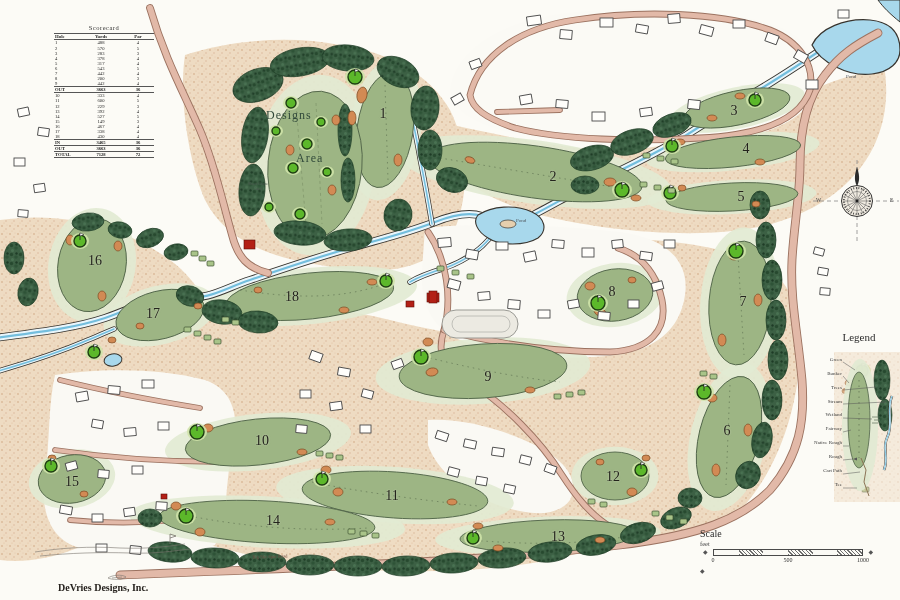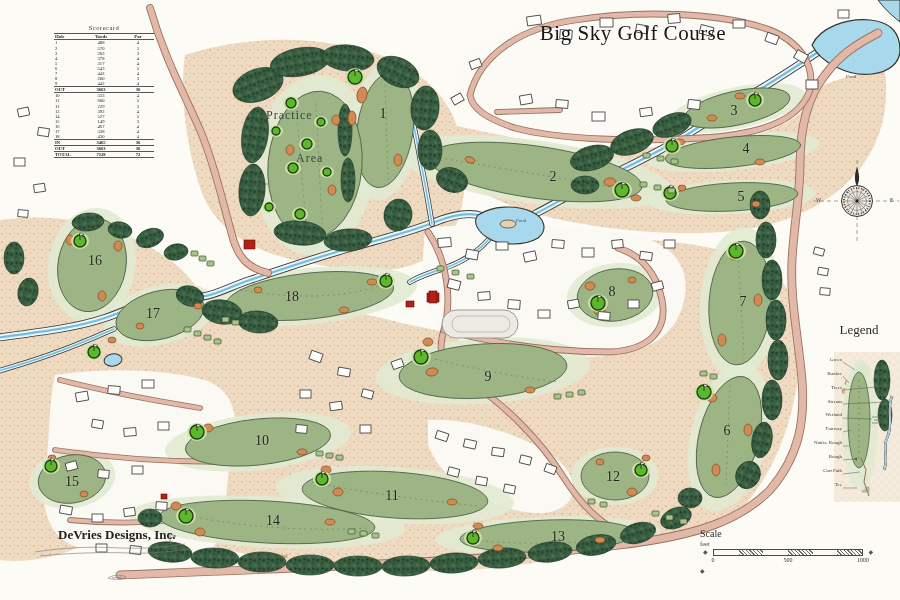--- a/index.html
+++ b/index.html
@@ -22,23 +22,23 @@
   
   .hole-num{position:absolute;font-size:14px;color:#23231c;transform:translate(-50%,-55%);text-shadow:0 0 2px rgba(250,250,240,.5)}
   
   #lab-practice{left:266px;top:108px;font-size:12px;color:#31493a;letter-spacing:1px}
   #lab-field{left:296px;top:151px;font-size:12px;color:#31493a;letter-spacing:1px}
   #lab-shortgame{left:236px;top:181px;width:44px;text-align:center;font-size:4.2px;color:#4c5a50;line-height:5px}
   .pond-label{font-size:5px;color:#50565c}
   #lab-pond-c{left:516px;top:218px}
   #lab-pond-tr{left:846px;top:74px}
   #lab-road{left:204px;top:554px;width:132px;text-align:center;font-size:4.5px;color:#6d4a40;transform:rotate(-2deg)}
-  #credit{left:58px;top:527px;font-size:13px;font-weight:bold;color:#26221e}
+  #credit{left:58px;top:582px;font-size:10px;font-weight:bold;color:#26221e}
   
-  #legend-title{left:826px;top:322px;width:66px;text-align:center;font-size:13px;color:#2c2c2c}
+  #legend-title{left:826px;top:331px;width:66px;text-align:center;font-size:11px;color:#2c2c2c}
   #legend-items{left:756px;top:357px;width:86px}
   .lg-item{height:13.85px;text-align:right;font-size:5px;color:#3a3a3a;line-height:6px}
   
   .cmp{font-size:5.5px;color:#444}
   #cmp-w{left:816px;top:197px}
   #cmp-e{left:890px;top:197px}
   
   #scale{left:700px;top:528px;width:176px;text-align:left}
   #scale .s-title{font-size:10px;color:#2c2c2c}
   #scale .s-unit{font-size:6.5px;color:#444;margin-top:1px}
@@ -593,21 +593,20 @@
 
   <g id="g-sketch" stroke="#7a766e" fill="none" stroke-width="0.6">
     <path d="M35,552 C60,548 90,546 120,548 C145,549 165,547 185,544"></path>
     <path d="M40,556 C70,553 100,552 130,553 C155,554 172,551 190,549"></path>
     <path d="M170,544 L170,534 M170,534 L176,536 L170,538" stroke-width="0.8"></path>
     <path d="M108,578 C112,575 122,574 126,577 C122,580 112,580 108,578 Z"></path>
     <path d="M112,578 L122,577"></path>
   </g>
 </svg>
 
-<div class="ov" id="title">Big Sky Golf Course</div>
 
 <div class="ov" id="scorecard">
   <div class="sc-title">Scorecard</div>
   <table>
     <thead>
       <tr>
         <th>Hole</th>
         <th>Yards</th>
         <th>Par</th>
       </tr>
@@ -779,21 +778,21 @@
 
   <div class="hole-num" style="left: 72px; top: 483px; position: absolute;">15</div>
 
   <div class="hole-num" style="left: 95px; top: 262px; position: absolute;">16</div>
 
   <div class="hole-num" style="left: 153px; top: 315px; position: absolute;">17</div>
 
   <div class="hole-num" style="left: 292px; top: 298px; position: absolute;">18</div>
 </div>
 
-<div class="ov" id="lab-practice">Practice</div>
+<div class="ov" id="lab-practice">Designs</div>
 <div class="ov" id="lab-field">Area</div>
 <div class="ov" id="lab-shortgame">
   <div>Short Game</div>
   <div>Area</div>
 </div>
 <div class="ov pond-label" id="lab-pond-c">Pond</div>
 <div class="ov pond-label" id="lab-pond-tr">Pond</div>
 <div class="ov" id="lab-road">Big Sky Spur Road</div>
 <div class="ov" id="credit">DeVries Designs, Inc.</div>
 

